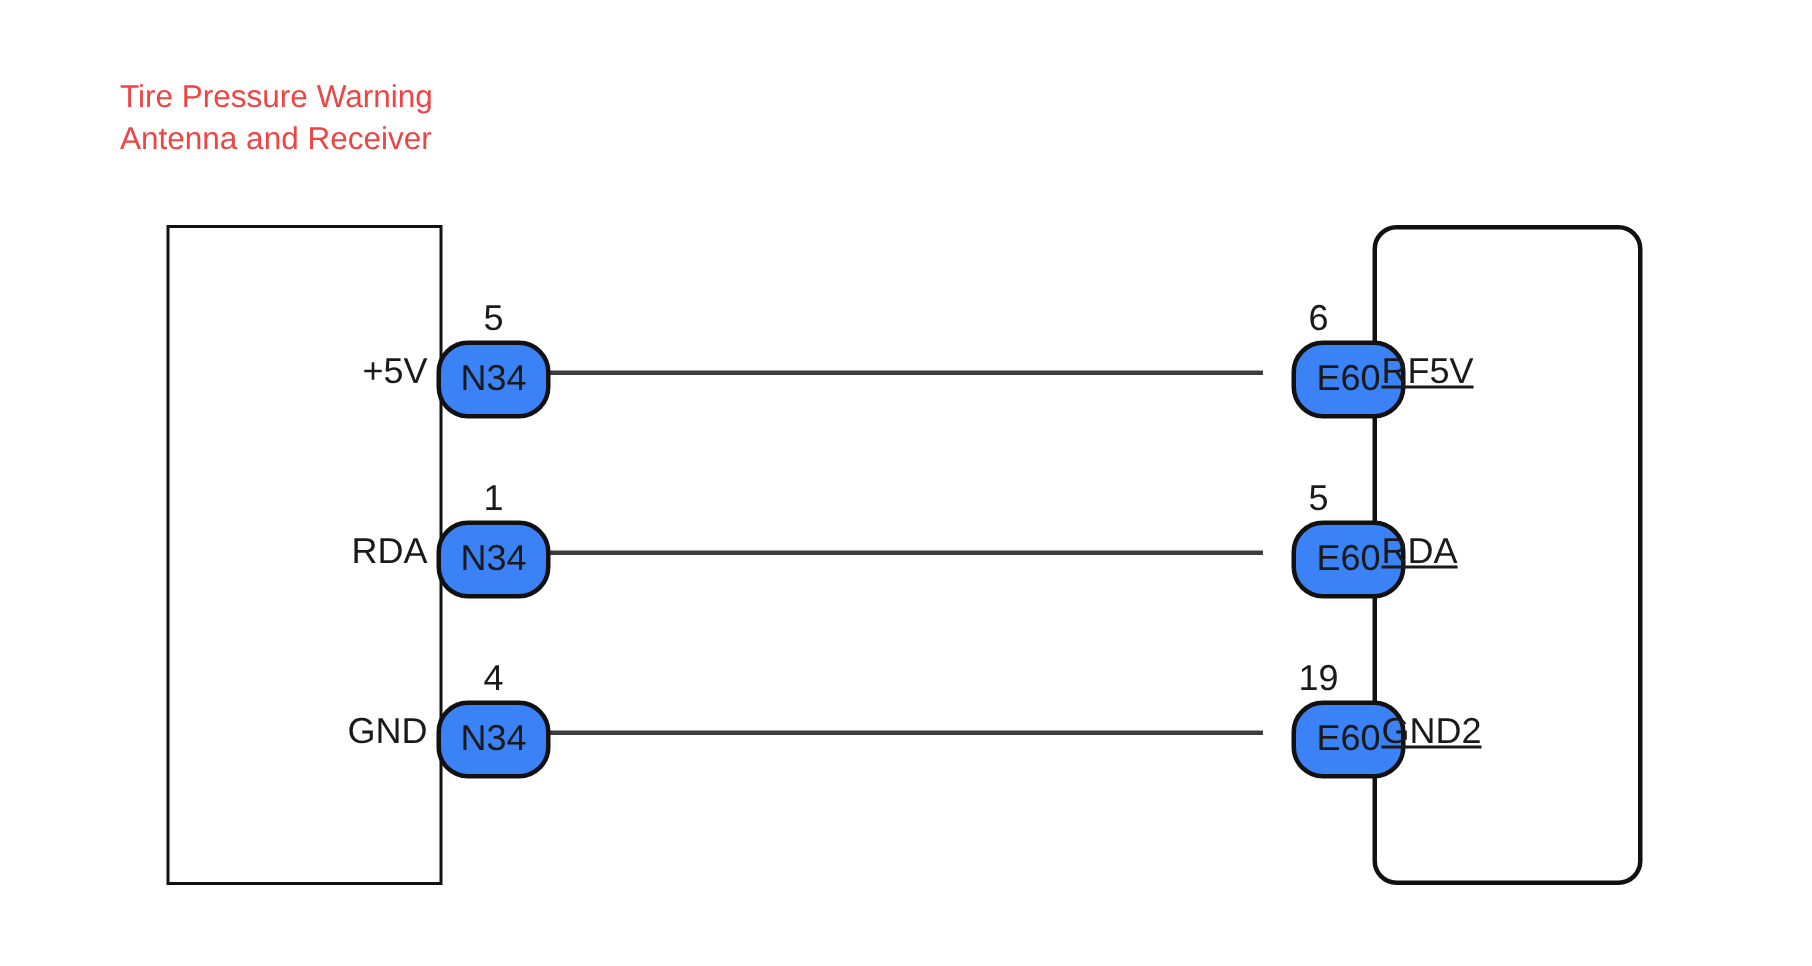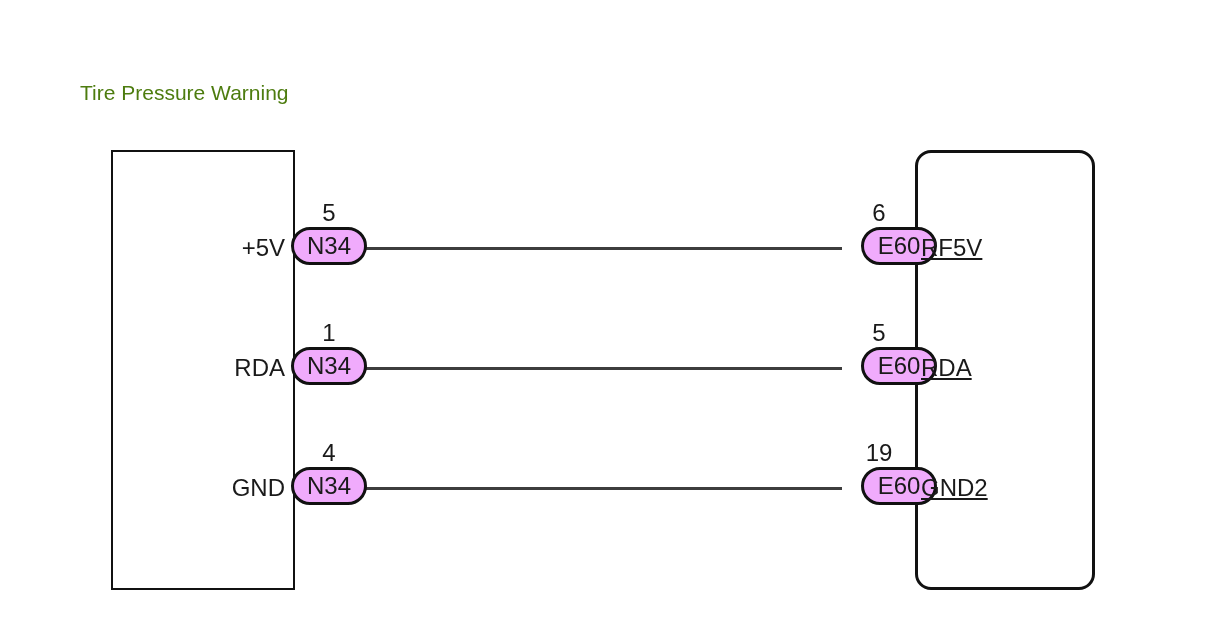--- a/index.html
+++ b/index.html
@@ -14,23 +14,22 @@
     height: 644px;
     background: #ffffff;
     font-family: "Liberation Sans", sans-serif;
     color: #1a1a1a;
     overflow: hidden;
   }
   .title {
     position: absolute;
     font-size: 21px;
     line-height: 28px;
-    color: #4d7c0f;
+    color: #ef4444;
     white-space: nowrap;
-    margin-top: 28px;
   }
   .title-left  { left: 80px;  top: 51px; }
   .title-right { left: 857px; top: 79px; }
   .box {
     position: absolute;
     top: 150px;
     height: 440px;
     background: #ffffff;
   }
   .box-left {
@@ -55,24 +54,24 @@
     left: 366px;
     width: 476px;
     top: -1px;
     height: 2.5px;
     background: #3d3d3d;
   }
   .oval {
     position: absolute;
     top: -21px;
     width: 76px;
-    height: 38px;
+    height: 52px;
     border: 3.5px solid #111111;
     border-radius: 21px;
-    background: #f0abfc;
+    background: #3b82f6;
     display: flex;
     align-items: center;
     justify-content: center;
     font-size: 24px;
     color: #1a1a1a;
   }
   .oval-left  { left: 291px; }
   .oval-right { left: 861px; }
   .pin-num {
     position: absolute;
@@ -107,20 +106,21 @@
     text-decoration: underline;
   }
 </style>
 </head>
 <body>
 
 <div class="canvas">
 
   <div class="title title-left">
     <div>Tire Pressure Warning</div>
+    <div>Antenna and Receiver</div>
   </div>
 
 
   <div class="box box-left"></div>
   <div class="box box-right"></div>
 
   <div class="row" style="top:248px">
     <div class="wire"></div>
     <div class="pin-num pin-left">5</div>
     <div class="oval oval-left">N34</div>

